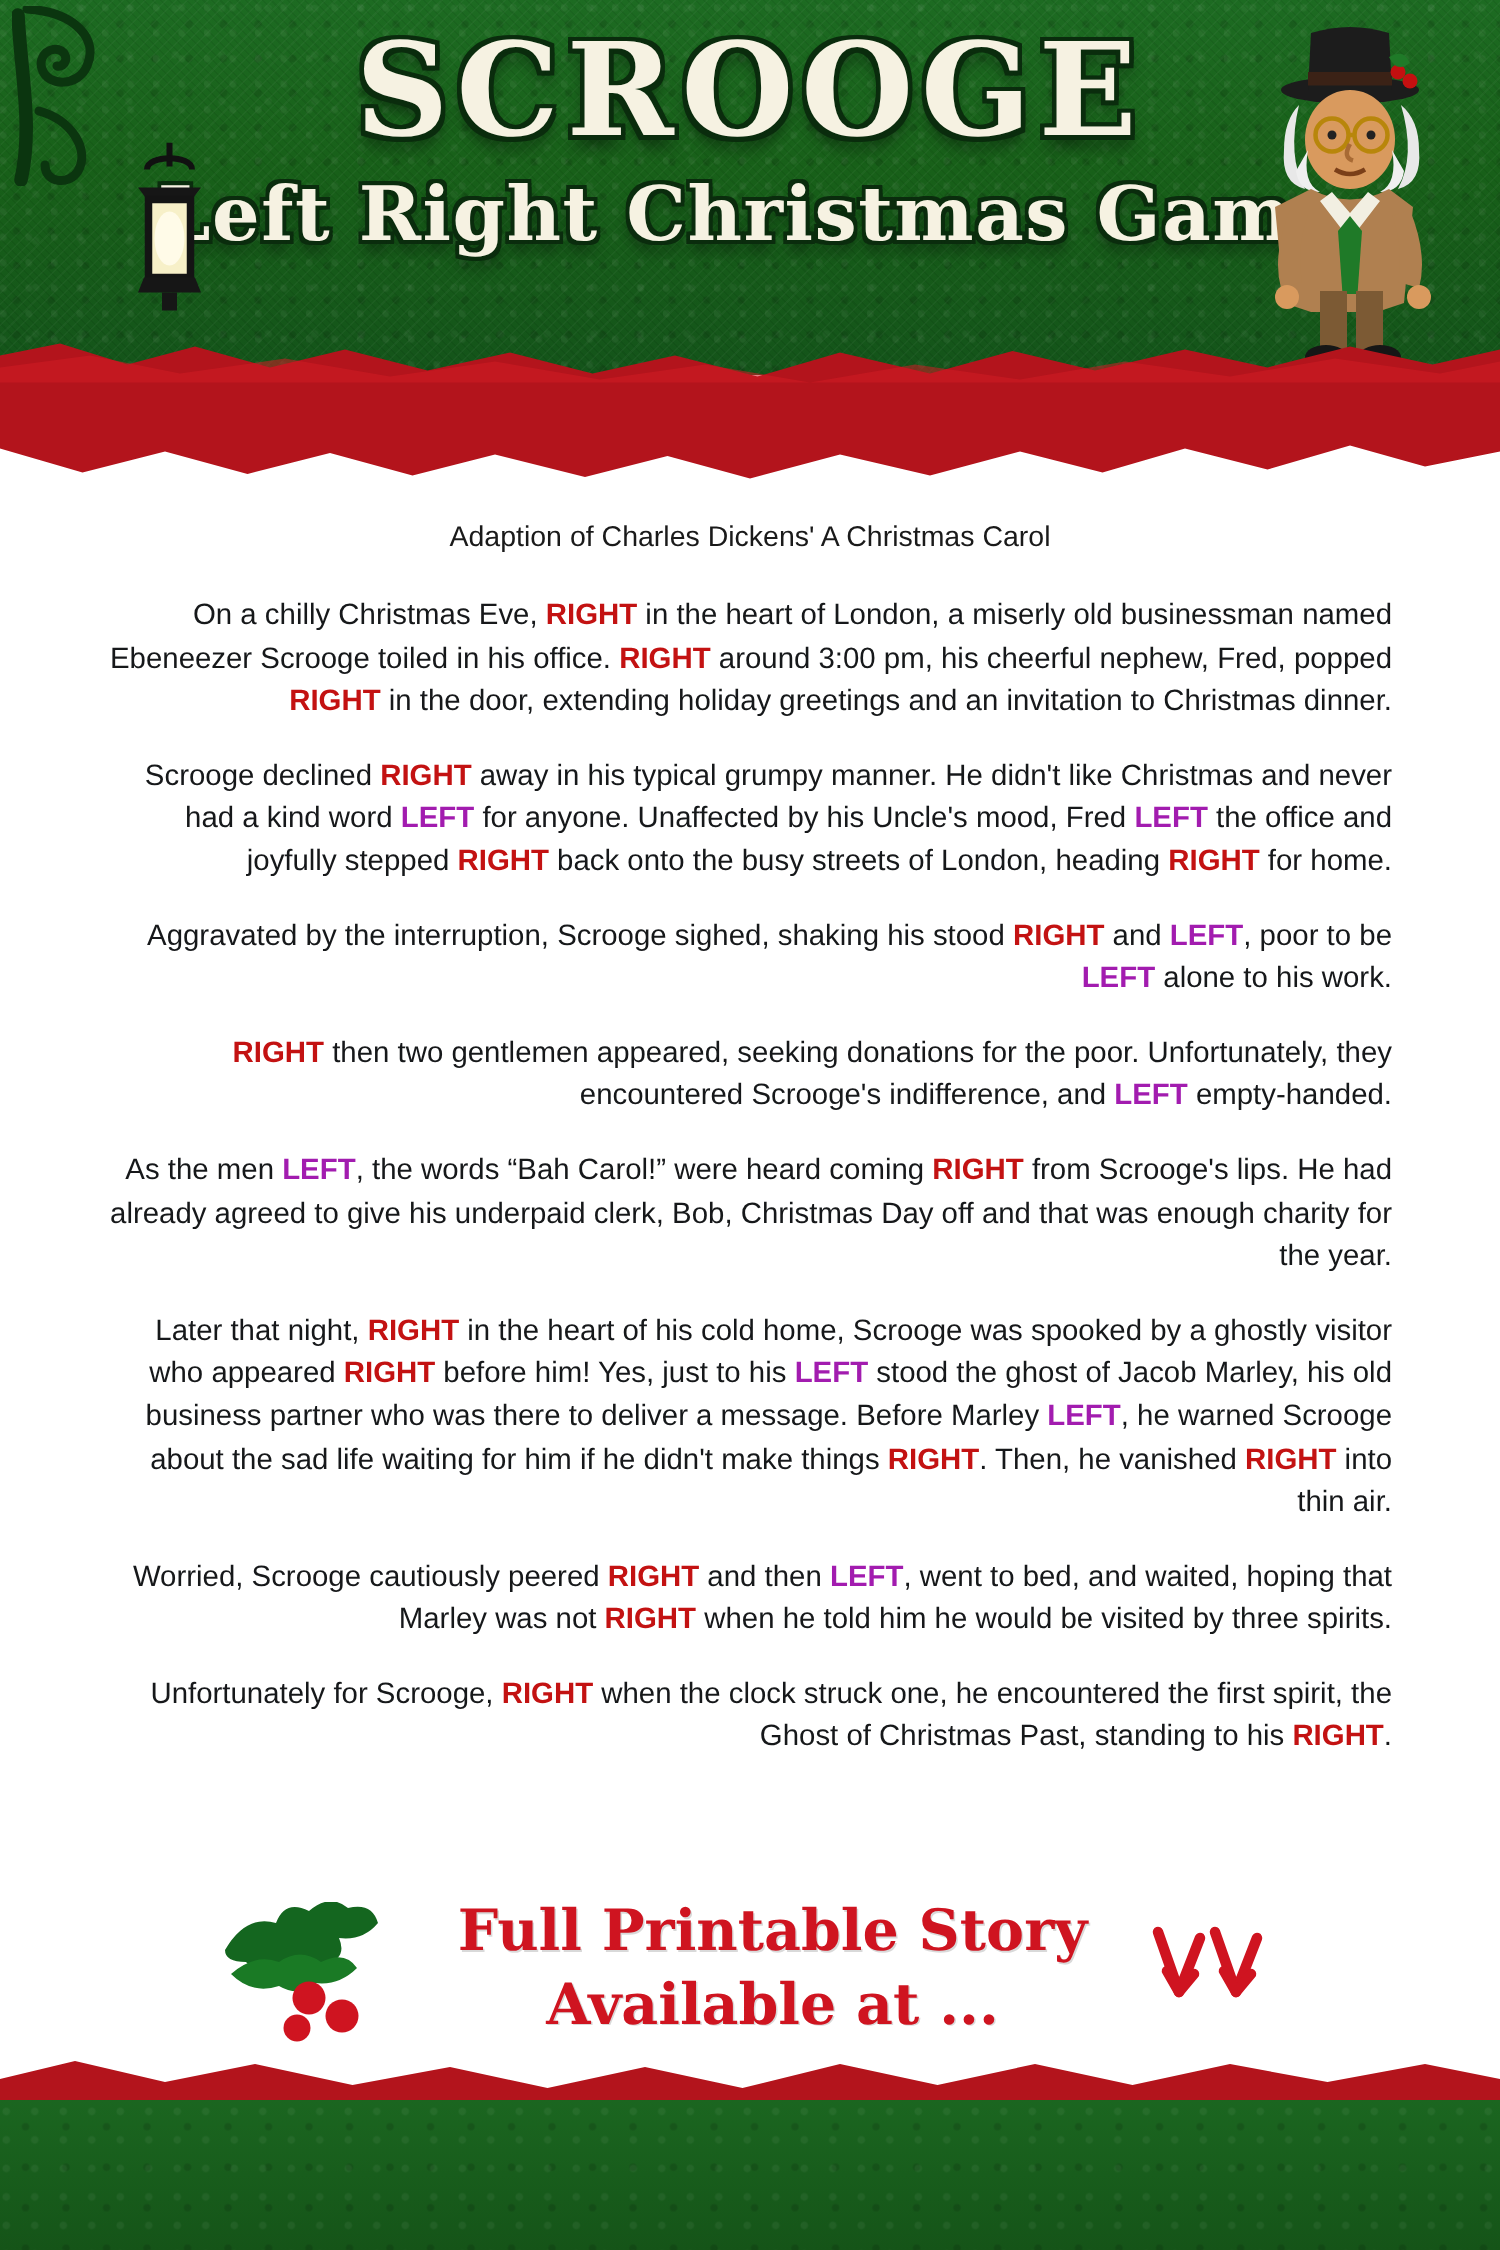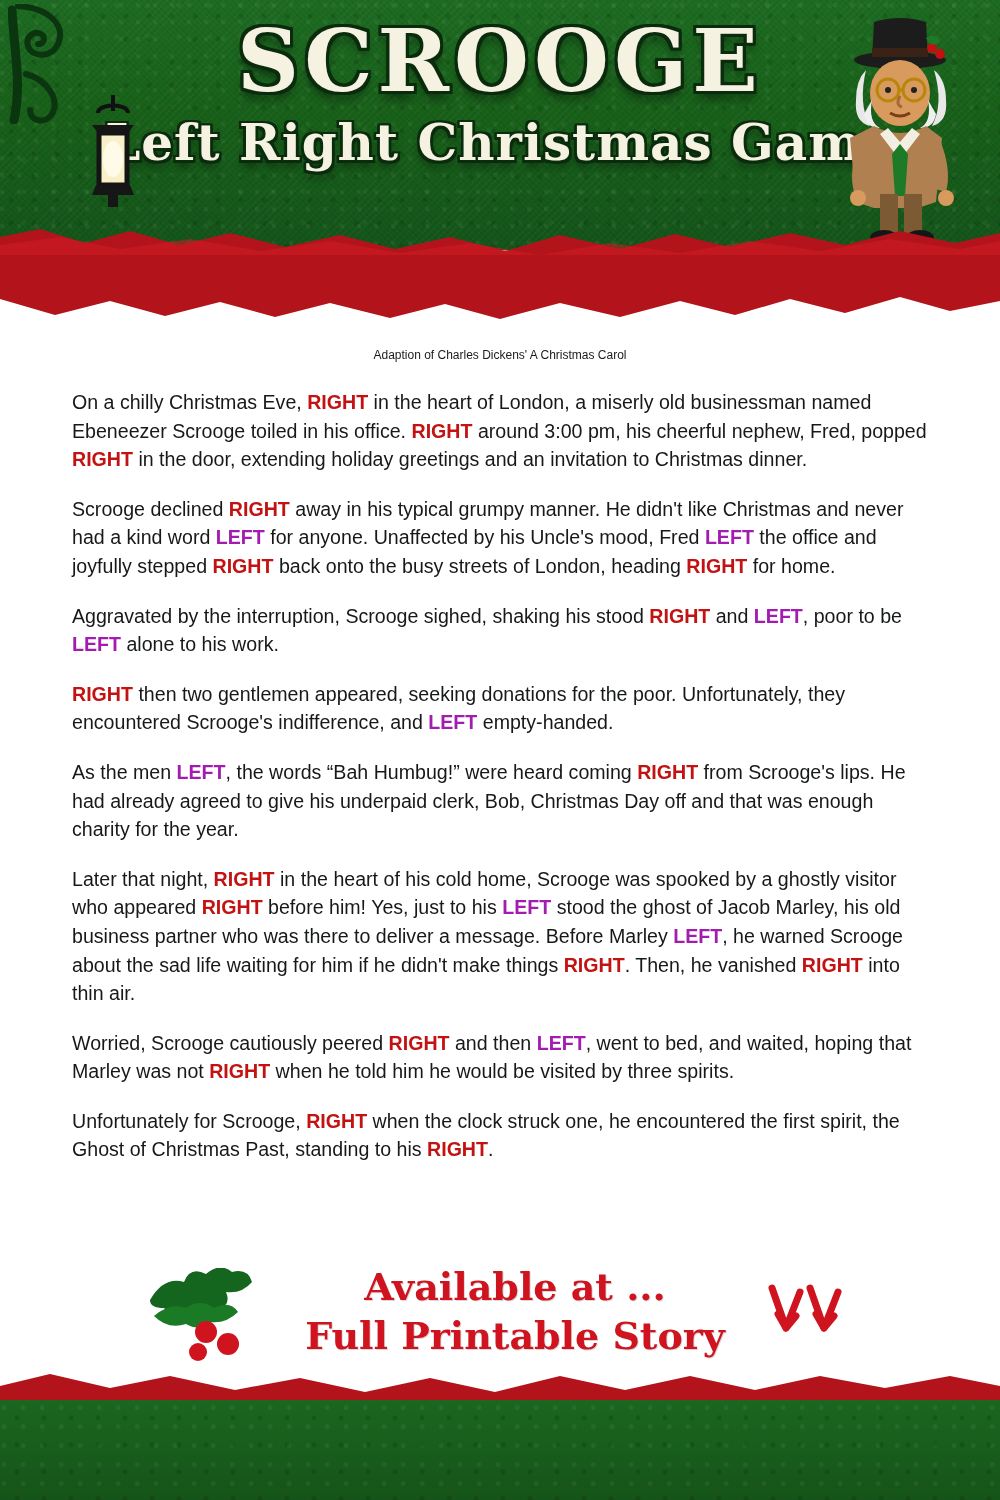--- a/index.html
+++ b/index.html
@@ -107,33 +107,33 @@
   
   .content {
     position: absolute;
     left: 0; top: 330px;
     width: 1000px;
     height: 935px;
     background: #ffffff;
   }
   .adaption {
     text-align: center;
-    font-size: 12px;
+    font-size: 19px;
     color: #1a1a1a;
     margin: 18px 0 0 0;
     font-family: "Liberation Sans", sans-serif;
   }
   .story {
     margin: 26px 72px 0 72px;
     font-size: 19.6px;
     line-height: 1.46;
     color: #16181a;
     font-family: "Liberation Sans", sans-serif;
   }
-  .story p { margin: 0 0 21px 0; }
+  .story p { margin: 0 0 21px 0; text-align: right; }
   .kw-right { color: #c31212; font-weight: bold; }
   .kw-left  { color: #a21caf; font-weight: bold; }
 
   
   .promo {
     position: absolute;
     left: 0; top: 1250px;
     width: 1000px;
     height: 135px;
     background: #ffffff;
@@ -266,38 +266,38 @@
     <path d="M0,20 L60,12 L120,24 L190,14 L260,26 L330,16 L400,28 L470,18 L540,30 L610,18 L680,28 L750,16 L820,26 L890,14 L960,24 L1000,16 L1000,30 L0,30 Z" fill="#cf1b24" opacity=".55"></path>
   </svg>
 
   <div class="content">
     <div class="adaption">Adaption of Charles Dickens' A Christmas Carol</div>
     <div class="story" id="story-body">
         <p><span>On a chilly Christmas Eve, </span><span class="kw-right">RIGHT</span><span> in the heart of London, a miserly old businessman named Ebeneezer Scrooge toiled in his office. </span><span class="kw-right">RIGHT</span><span> around 3:00 pm, his cheerful nephew, Fred, popped </span><span class="kw-right">RIGHT</span><span> in the door, extending holiday greetings and an invitation to Christmas dinner.</span></p>
         <p><span>Scrooge declined </span><span class="kw-right">RIGHT</span><span> away in his typical grumpy manner. He didn't like Christmas and never had a kind word </span><span class="kw-left">LEFT</span><span> for anyone.  Unaffected by his Uncle's mood, Fred </span><span class="kw-left">LEFT</span><span> the office and joyfully stepped </span><span class="kw-right">RIGHT</span><span> back onto the busy streets of London, heading </span><span class="kw-right">RIGHT</span><span> for home.</span></p>
         <p><span>Aggravated by the interruption, Scrooge sighed, shaking his stood </span><span class="kw-right">RIGHT</span><span> and </span><span class="kw-left">LEFT</span><span>, poor to be </span><span class="kw-left">LEFT</span><span> alone to his work.</span></p>
         <p><span class="kw-right">RIGHT</span><span> then two gentlemen appeared, seeking donations for the poor.  Unfortunately, they encountered Scrooge's indifference, and </span><span class="kw-left">LEFT</span><span> empty-handed.</span></p>
-        <p><span>As the men </span><span class="kw-left">LEFT</span><span>, the words “Bah Humbug!” were heard coming </span><span class="kw-right">RIGHT</span><span> from Scrooge's lips. He had already agreed to give his underpaid clerk, Bob, Christmas Day off and that was enough charity for the year.</span></p>
+        <p><span>As the men </span><span class="kw-left">LEFT</span><span>, the words “Bah Carol!” were heard coming </span><span class="kw-right">RIGHT</span><span> from Scrooge's lips. He had already agreed to give his underpaid clerk, Bob, Christmas Day off and that was enough charity for the year.</span></p>
         <p><span>Later that night, </span><span class="kw-right">RIGHT</span><span> in the heart of his cold home, Scrooge was spooked by a ghostly visitor who appeared </span><span class="kw-right">RIGHT</span><span> before him! Yes, just to his </span><span class="kw-left">LEFT</span><span> stood the ghost of Jacob Marley, his old business partner who was there to deliver a message. Before Marley </span><span class="kw-left">LEFT</span><span>, he warned Scrooge about the sad life waiting for him if he didn't make things </span><span class="kw-right">RIGHT</span><span>. Then, he vanished </span><span class="kw-right">RIGHT</span><span> into thin air.</span></p>
         <p><span>Worried, Scrooge cautiously peered </span><span class="kw-right">RIGHT</span><span> and then </span><span class="kw-left">LEFT</span><span>, went to bed, and waited, hoping that Marley was not </span><span class="kw-right">RIGHT</span><span> when he told him he would be visited by three spirits.</span></p>
         <p><span>Unfortunately for Scrooge, </span><span class="kw-right">RIGHT</span><span> when the clock struck one, he encountered the first spirit, the Ghost of Christmas Past, standing to his </span><span class="kw-right">RIGHT</span><span>.</span></p>
       </div>
   </div>
 
   <div class="promo">
     <svg class="holly" viewBox="0 0 150 95">
       <path d="M10 32 q14 -24 34 -18 q6 -16 22 -8 q14 -12 26 -2 q16 -4 20 10 q-10 12 -26 10 q6 14 -10 18 q-10 12 -24 2 q-16 10 -28 -4 q-14 0 -14 -8z" fill="#14661f"></path>
       <path d="M14 48 q16 -14 32 -8 q14 -10 28 0 q16 -8 24 4 q-12 12 -28 10 q-10 10 -24 2 q-18 6 -32 -8z" fill="#1a7a25"></path>
       <circle cx="66" cy="64" r="11" fill="#cf1420"></circle>
       <circle cx="88" cy="76" r="11" fill="#cf1420"></circle>
       <circle cx="58" cy="84" r="9" fill="#cf1420"></circle>
     </svg>
     <div class="promo-text">
+      <div>Full Printable Story</div>
       <div>Available at ...</div>
-      <div>Full Printable Story</div>
     </div>
     <svg class="arrows" viewBox="0 0 90 70">
       <path d="M12 6 L26 46 L40 10" fill="none" stroke="#cf1420" stroke-width="7" stroke-linecap="round" stroke-linejoin="round"></path>
       <path d="M26 46 L18 32 M26 46 L36 34" fill="none" stroke="#cf1420" stroke-width="7" stroke-linecap="round"></path>
       <path d="M50 6 L64 46 L78 10" fill="none" stroke="#cf1420" stroke-width="7" stroke-linecap="round" stroke-linejoin="round"></path>
       <path d="M64 46 L56 32 M64 46 L74 34" fill="none" stroke="#cf1420" stroke-width="7" stroke-linecap="round"></path>
     </svg>
   </div>
 
   <svg class="torn-red-bottom" viewBox="0 0 1000 70" preserveAspectRatio="none">

